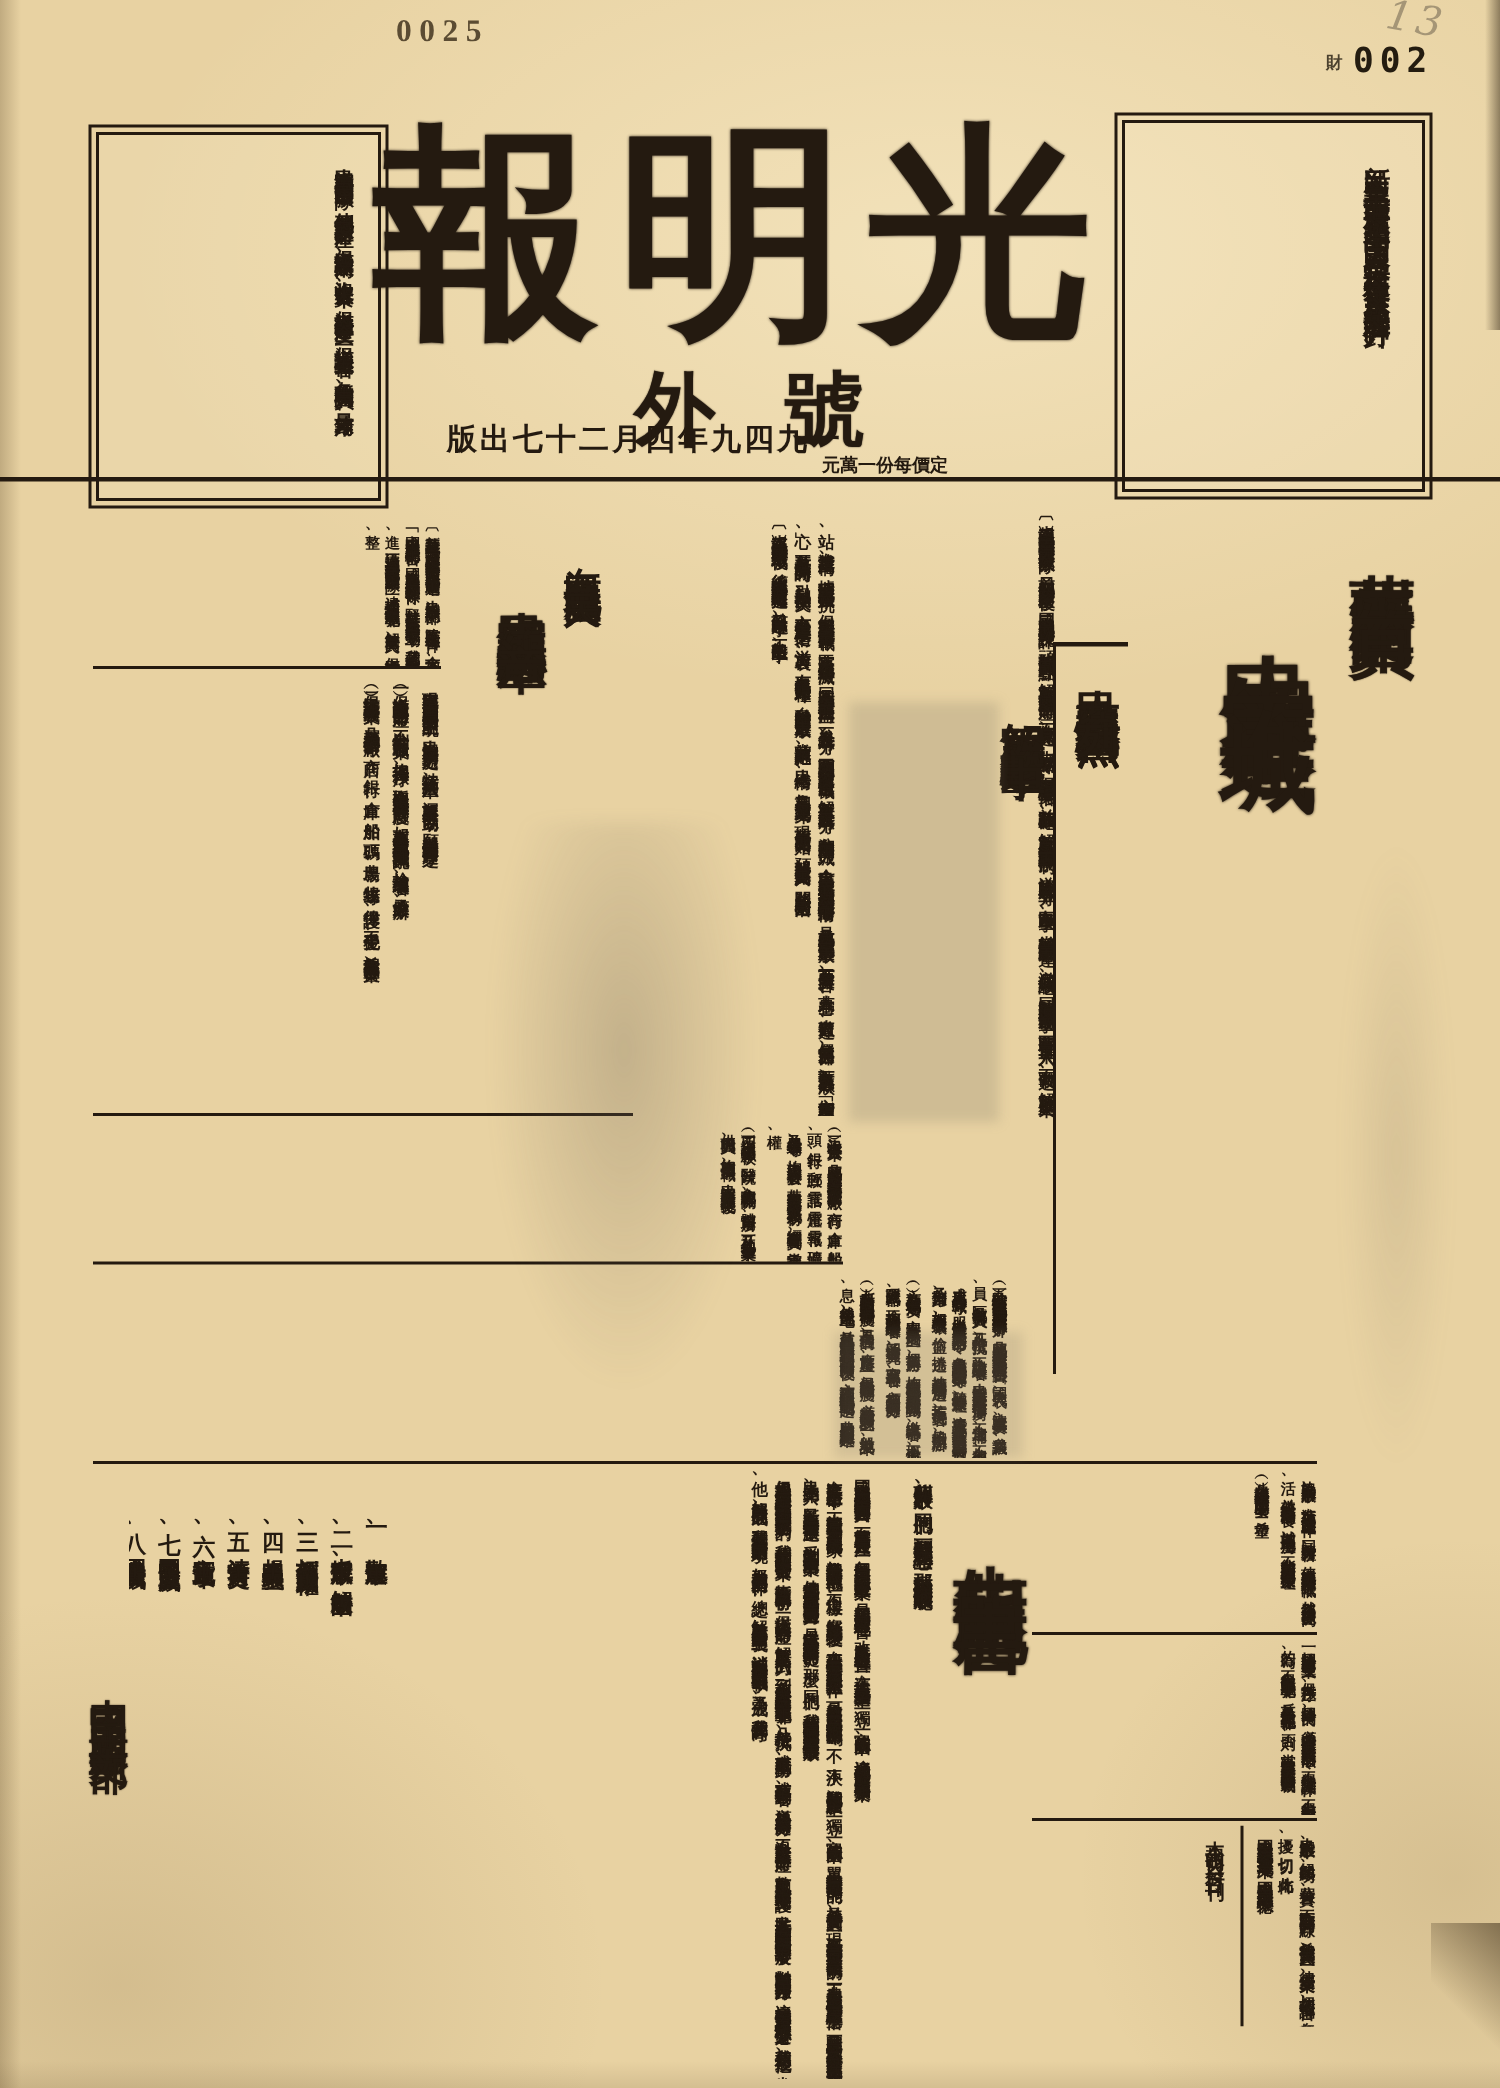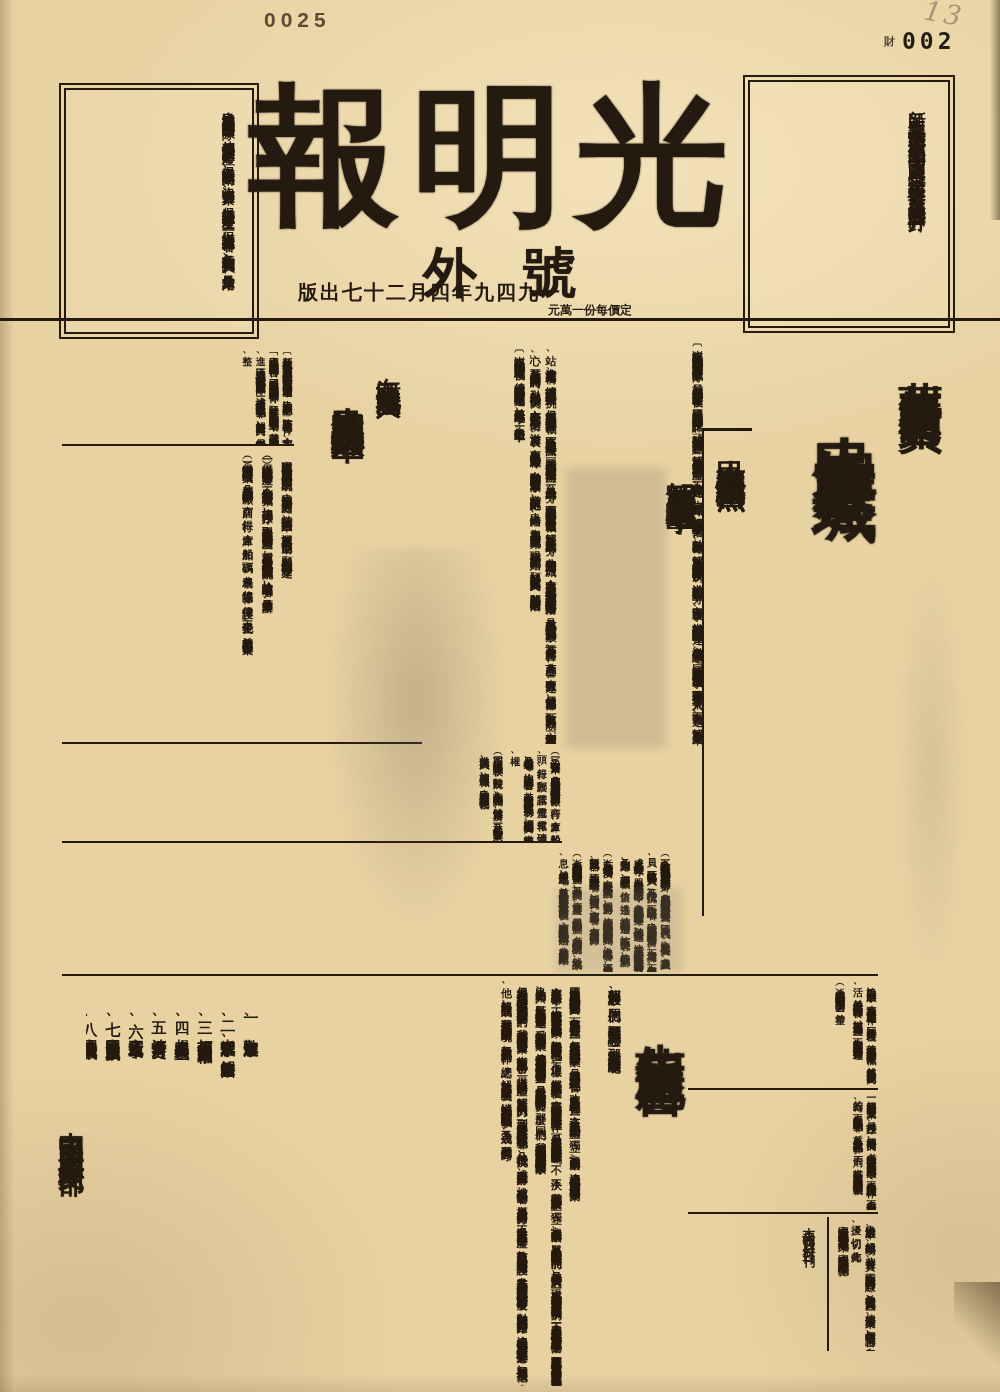--- a/index.html
+++ b/index.html
@@ -20,21 +20,21 @@
     color:var(--ink);
   }
   .vtext{
     position:absolute; writing-mode:vertical-rl; text-orientation:upright;
     overflow:hidden; color:var(--ink); line-height:1.4; letter-spacing:1px;
   }
   .vtext > div{min-width:0;}
   .rtl{unicode-bidi:bidi-override; direction:rtl; white-space:nowrap;}
 
   
-  #stamp-top{position:absolute; left:264px; top:8px; font-family:Liberation Sans, sans-serif;
+  #stamp-top{position:absolute; left:264px; top:8px; font-family:Liberation Serif, serif;
     font-size:21px; letter-spacing:5px; color:#43351f; font-weight:700; opacity:.85;}
   #pencil{position:absolute; left:924px; top:-2px; font-size:27px; color:rgba(95,85,70,.5);
     transform:rotate(10deg); font-style:italic; letter-spacing:3px;}
   #stamp-002{position:absolute; left:884px; top:28px; color:#241c10; display:flex; align-items:center; gap:7px;}
   #stamp-002 .pfx{font-size:11px; font-weight:700; opacity:.8;}
   #stamp-002 .num{font-family:"DejaVu Sans Mono","Liberation Mono",monospace; font-size:23px; font-weight:800; letter-spacing:4px;}
 
   .framed{border:2px solid var(--ink); outline:2px solid var(--ink); outline-offset:3px; background:rgba(255,248,225,.12);}
   #left-box{left:64px; top:88px; width:160px; height:218px; padding:12px 13px; font-size:13px; line-height:1.62; font-weight:600;}
   #right-box{left:748px; top:80px; width:172px; height:216px; padding:14px 13px; font-size:18px; line-height:2.02; font-weight:700; letter-spacing:3px;}

